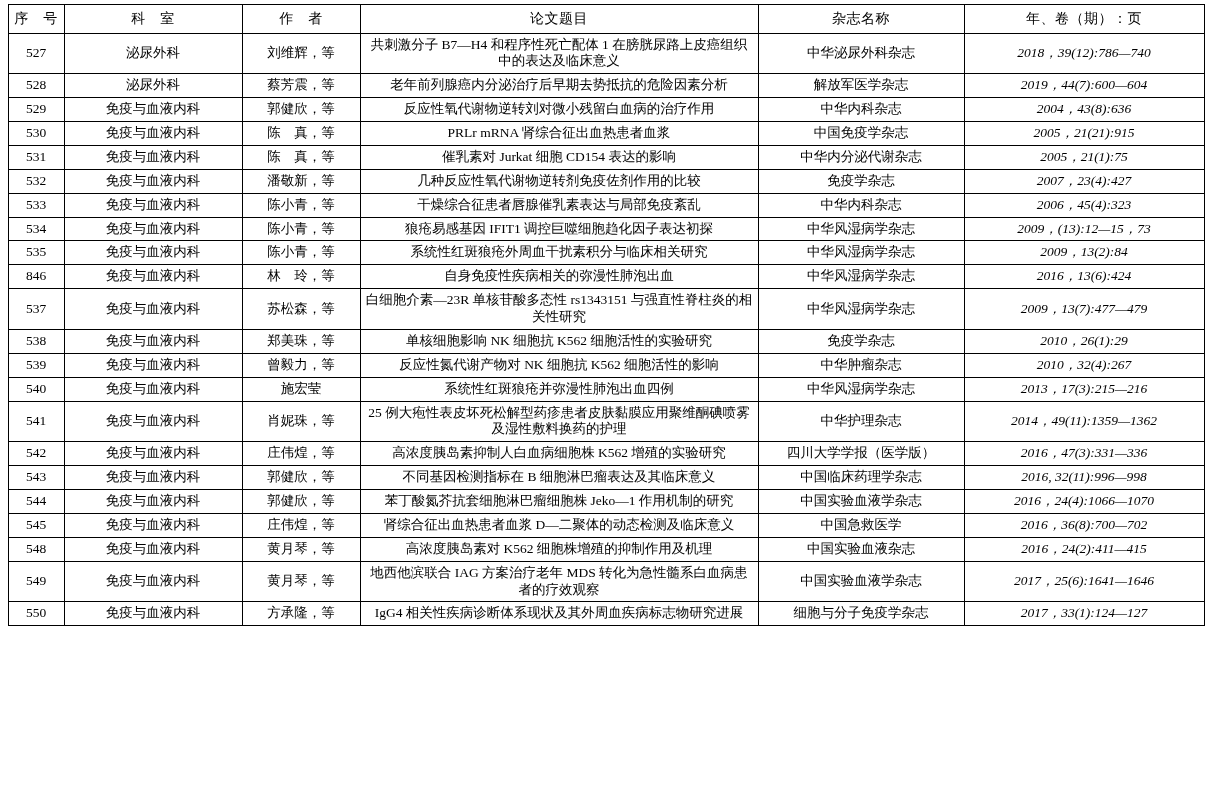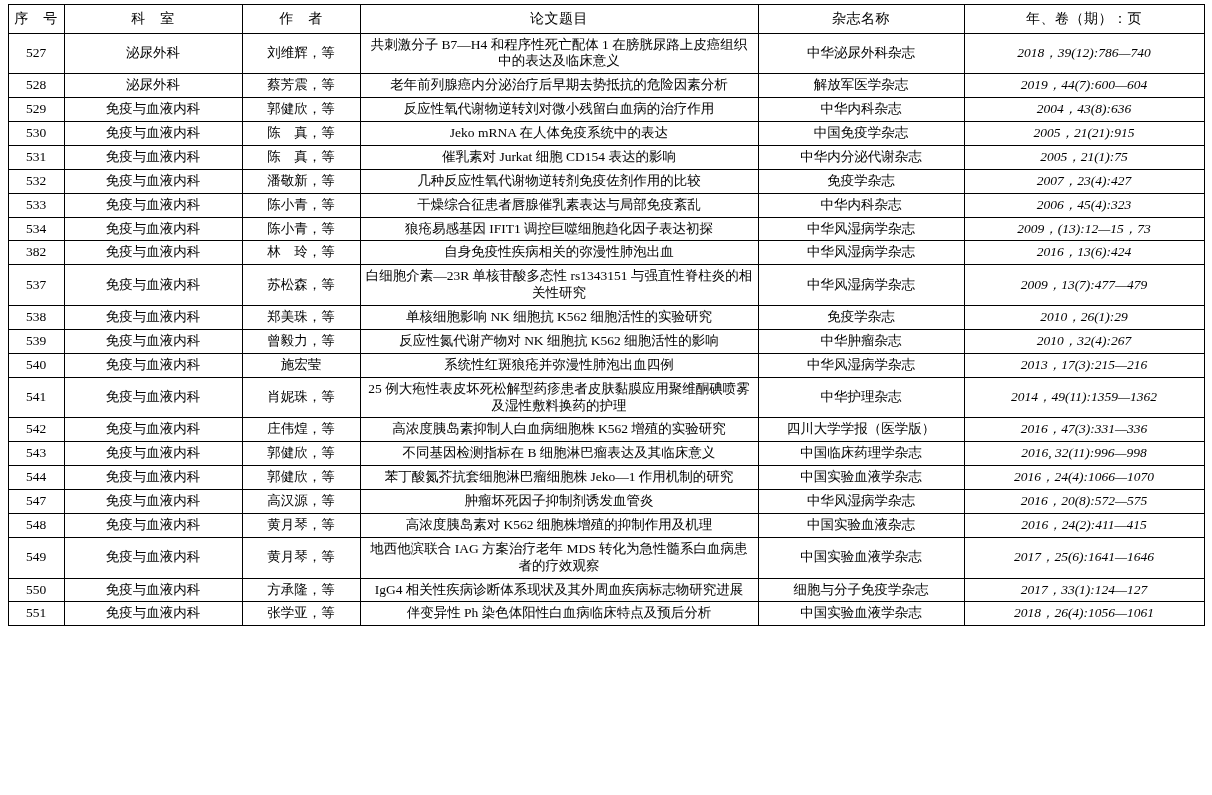--- a/index.html
+++ b/index.html
@@ -97,21 +97,21 @@
         <td>免疫与血液内科</td>
         <td>郭健欣，等</td>
         <td class="title-cell">反应性氧代谢物逆转刘对微小残留白血病的治疗作用</td>
         <td>中华内科杂志</td>
         <td class="cite-cell">2004，43(8):636</td>
       </tr>
       <tr>
         <td>530</td>
         <td>免疫与血液内科</td>
         <td>陈　真，等</td>
-        <td class="title-cell">Jeko mRNA 在人体免疫系统中的表达</td>
+        <td class="title-cell">PRLr mRNA 肾综合征出血热患者血浆</td>
         <td>中国免疫学杂志</td>
         <td class="cite-cell">2005，21(21):915</td>
       </tr>
       <tr>
         <td>531</td>
         <td>免疫与血液内科</td>
         <td>陈　真，等</td>
         <td class="title-cell">催乳素对 Jurkat 细胞 CD154 表达的影响</td>
         <td>中华内分泌代谢杂志</td>
         <td class="cite-cell">2005，21(1):75</td>
@@ -134,21 +134,29 @@
       </tr>
       <tr>
         <td>534</td>
         <td>免疫与血液内科</td>
         <td>陈小青，等</td>
         <td class="title-cell">狼疮易感基因 IFIT1 调控巨噬细胞趋化因子表达初探</td>
         <td>中华风湿病学杂志</td>
         <td class="cite-cell">2009，(13):12—15，73</td>
       </tr>
       <tr>
-        <td>382</td>
+        <td>535</td>
+        <td>免疫与血液内科</td>
+        <td>陈小青，等</td>
+        <td class="title-cell">系统性红斑狼疮外周血干扰素积分与临床相关研究</td>
+        <td>中华风湿病学杂志</td>
+        <td class="cite-cell">2009，13(2):84</td>
+      </tr>
+      <tr>
+        <td>846</td>
         <td>免疫与血液内科</td>
         <td>林　玲，等</td>
         <td class="title-cell">自身免疫性疾病相关的弥漫性肺泡出血</td>
         <td>中华风湿病学杂志</td>
         <td class="cite-cell">2016，13(6):424</td>
       </tr>
       <tr>
         <td>537</td>
         <td>免疫与血液内科</td>
         <td>苏松森，等</td>
@@ -206,26 +214,26 @@
       </tr>
       <tr>
         <td>544</td>
         <td>免疫与血液内科</td>
         <td>郭健欣，等</td>
         <td class="title-cell">苯丁酸氮芥抗套细胞淋巴瘤细胞株 Jeko—1 作用机制的研究</td>
         <td>中国实验血液学杂志</td>
         <td class="cite-cell">2016，24(4):1066—1070</td>
       </tr>
       <tr>
-        <td>547</td>
-        <td>免疫与血液内科</td>
-        <td>高汉源，等</td>
-        <td class="title-cell">肿瘤坏死因子抑制剂诱发血管炎</td>
-        <td>中华风湿病学杂志</td>
-        <td class="cite-cell">2016，20(8):572—575</td>
+        <td>545</td>
+        <td>免疫与血液内科</td>
+        <td>庄伟煌，等</td>
+        <td class="title-cell">肾综合征出血热患者血浆 D—二聚体的动态检测及临床意义</td>
+        <td>中国急救医学</td>
+        <td class="cite-cell">2016，36(8):700—702</td>
       </tr>
       <tr>
         <td>548</td>
         <td>免疫与血液内科</td>
         <td>黄月琴，等</td>
         <td class="title-cell">高浓度胰岛素对 K562 细胞株增殖的抑制作用及机理</td>
         <td>中国实验血液杂志</td>
         <td class="cite-cell">2016，24(2):411—415</td>
       </tr>
       <tr>
@@ -236,24 +244,16 @@
         <td>中国实验血液学杂志</td>
         <td class="cite-cell">2017，25(6):1641—1646</td>
       </tr>
       <tr>
         <td>550</td>
         <td>免疫与血液内科</td>
         <td>方承隆，等</td>
         <td class="title-cell">IgG4 相关性疾病诊断体系现状及其外周血疾病标志物研究进展</td>
         <td>细胞与分子免疫学杂志</td>
         <td class="cite-cell">2017，33(1):124—127</td>
-      </tr>
-      <tr>
-        <td>551</td>
-        <td>免疫与血液内科</td>
-        <td>张学亚，等</td>
-        <td class="title-cell">伴变异性 Ph 染色体阳性白血病临床特点及预后分析</td>
-        <td>中国实验血液学杂志</td>
-        <td class="cite-cell">2018，26(4):1056—1061</td>
       </tr>
     </tbody>
   </table>
 </div>
 
 </body></html>

